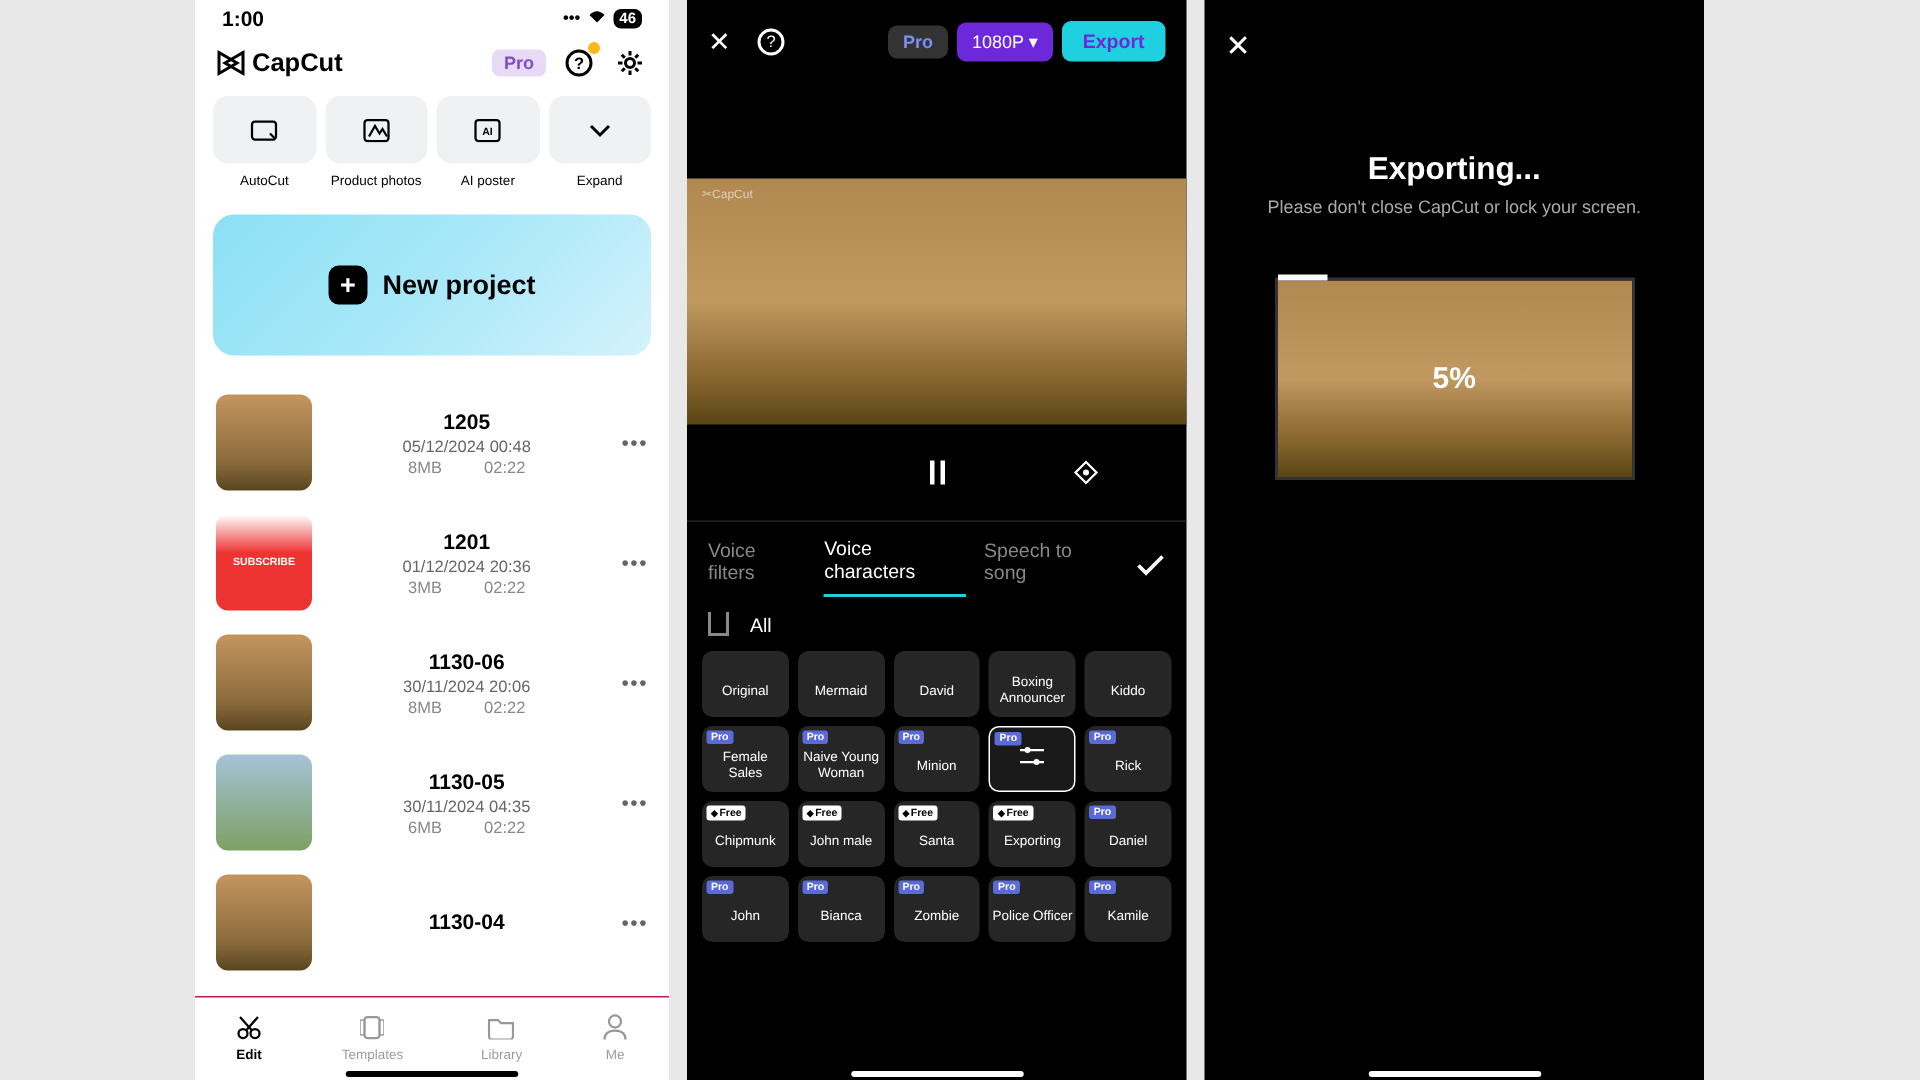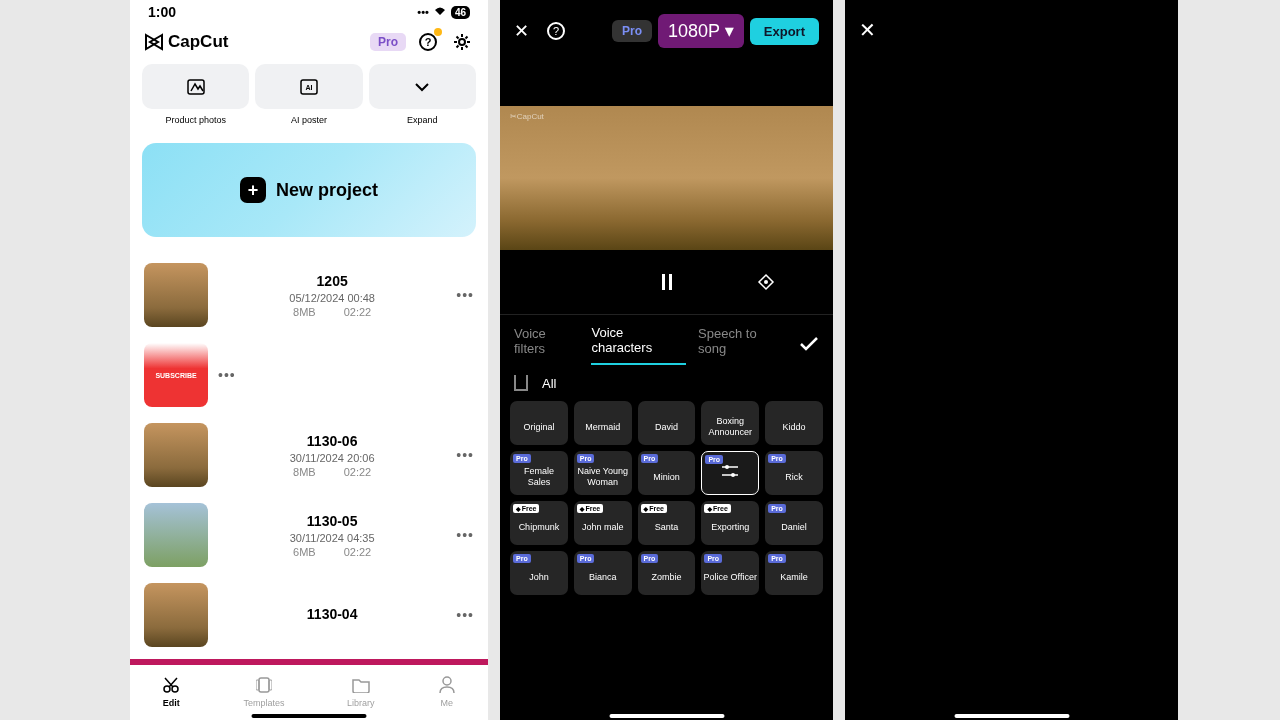--- a/index.html
+++ b/index.html
@@ -1,19 +1,19 @@
 <!DOCTYPE html>
 <html><head>
 <meta charset="utf-8">
 <style>
 * { margin: 0; padding: 0; box-sizing: border-box; font-family: -apple-system, BlinkMacSystemFont, "Segoe UI", sans-serif; }
 body { background: #f5f5f5; display: flex; justify-content: center; }
 .container { display: flex; width: 1280px; height: 720px; background: #e8e8e8; gap: 12px; padding: 0; }
 .phone { background: #fff; position: relative; overflow: hidden; }
-.phone.one { width: 358px; margin-left: 130px; }
+.phone.one { width: 316px; margin-left: 130px; }
 .phone.two { width: 333px; background: #000; }
 .phone.three { width: 333px; background: #000; margin-right: 100px; }
 
 
 .status-bar { display: flex; justify-content: space-between; align-items: center; padding: 4px 18px 0; font-size: 14px; font-weight: 700; }
 .status-right { display: flex; gap: 4px; align-items: center; font-size: 11px; }
 .battery-icon { background: #000; border-radius: 5px; padding: 1px 4px; color: #fff; font-size: 10px; font-weight: 700; }
 .header { display: flex; justify-content: space-between; align-items: center; padding: 10px 14px; }
 .logo { display: flex; align-items: center; gap: 4px; font-weight: 700; font-size: 17px; }
 .logo-mark { display: flex; }
@@ -39,38 +39,38 @@
 .thumb1 { background: linear-gradient(180deg, #c5955f 0%, #8b6b3d 70%, #5a4520 100%); }
 .thumb2 { background: linear-gradient(180deg, #fff 0%, #e33 40%, #e33 100%); position: relative; }
 .thumb2::after { content: 'SUBSCRIBE'; position: absolute; top: 50%; left: 50%; transform: translate(-50%,-50%); color: #fff; font-size: 7px; font-weight: 700; }
 .thumb3 { background: linear-gradient(180deg, #a5c2d8 0%, #7da063 100%); }
 .project-info { flex: 1; }
 .project-name { font-weight: 600; font-size: 14px; margin-bottom: 3px; }
 .project-meta { font-size: 11px; color: #666; margin-bottom: 2px; }
 .project-size { font-size: 11px; color: #888; }
 .project-size .dur { margin-left: 28px; }
 .project-more { cursor: pointer; font-size: 14px; color: #666; letter-spacing: 1px; }
-.bottom-nav { position: absolute; bottom: 0; left: 0; right: 0; background: #fff; display: flex; justify-content: space-around; padding: 10px 0 12px; border-top: 6px solid #be185d; margin-top: 44px; }
+.bottom-nav { position: absolute; bottom: 0; left: 0; right: 0; background: #fff; display: flex; justify-content: space-around; padding: 10px 0 12px; border-top: 1px solid #be185d; margin-top: 44px; }
 .nav-item { display: flex; flex-direction: column; align-items: center; gap: 3px; cursor: pointer; }
 .nav-icon { width: 20px; height: 20px; display: flex; align-items: center; justify-content: center; }
 .nav-label { font-size: 9px; }
 .nav-item.active .nav-label { color: #000; font-weight: 600; }
 .nav-item:not(.active) { opacity: 0.4; }
 .home-indicator { position: absolute; bottom: 2px; left: 50%; transform: translateX(-50%); width: 115px; height: 4px; background: #000; border-radius: 3px; }
 
 
 .editor-header { display: flex; justify-content: space-between; align-items: center; padding: 14px 14px; }
 .editor-left { display: flex; gap: 18px; align-items: center; }
 .editor-right { display: flex; gap: 6px; align-items: center; }
 .close-btn { color: #fff; font-size: 18px; cursor: pointer; }
 .help-btn { color: #fff; width: 18px; height: 18px; border: 2px solid #fff; border-radius: 50%; display: flex; align-items: center; justify-content: center; font-size: 11px; cursor: pointer; }
 .pro-badge-dark { background: #333; padding: 4px 10px; border-radius: 6px; font-size: 12px; font-weight: 700; color: #7b8ff5; }
-.res-badge { background: #701a75; padding: 6px 10px; border-radius: 6px; font-size: 18px; color: #fff; cursor: pointer; }
-.export-btn { background: #1fd0e0; padding: 6px 14px; border-radius: 6px; font-size: 13px; color: #0f172a; font-weight: 600; cursor: pointer; }
-.preview { background: linear-gradient(180deg, #b08850 0%, #c09860 50%, #8a6830 80%, #5a4515 100%); height: 144px; margin-top: 44px; position: relative; }
+.res-badge { background: #6d28d9; padding: 6px 10px; border-radius: 6px; font-size: 12px; color: #fff; cursor: pointer; }
+.export-btn { background: #1fd0e0; padding: 6px 14px; border-radius: 6px; font-size: 13px; color: #6d28d9; font-weight: 600; cursor: pointer; }
+.preview { background: linear-gradient(180deg, #b08850 0%, #c09860 50%, #8a6830 80%, #5a4515 100%); height: 164px; margin-top: 64px; position: relative; }
 .preview-watermark { position: absolute; top: 6px; left: 10px; font-size: 8px; color: rgba(255,255,255,0.6); }
 .controls { display: flex; justify-content: center; align-items: center; padding: 24px 0; gap: 80px; position: relative; }
 .pause-btn { display: flex; gap: 4px; cursor: pointer; }
 .pause-bar { width: 3px; height: 16px; background: #fff; }
 .rotate-btn { position: absolute; right: 58px; width: 18px; height: 18px; cursor: pointer; }
 .voice-tabs { display: flex; align-items: center; padding: 10px 14px 0; gap: 12px; color: #888; font-size: 13px; border-top: 1px solid #222; }
 .voice-tab { cursor: pointer; padding-bottom: 8px; }
 .voice-tab.active { color: #fff; border-bottom: 2px solid #1fd0e0; }
 .voice-tabs .check { margin-left: auto; color: #fff; cursor: pointer; }
 .voice-filter { display: flex; align-items: center; padding: 10px 14px; gap: 14px; color: #fff; font-size: 13px; }
@@ -137,20 +137,29 @@
           <svg width="20" height="20" viewBox="0 0 20 20">
               <circle cx="10" cy="10" r="3" fill="none" stroke="#000" stroke-width="2"></circle>
               <path d="M10 2v3M10 15v3M2 10h3M15 10h3M4.5 4.5l2 2M13.5 13.5l2 2M4.5 15.5l2-2M13.5 6.5l2-2" stroke="#000" stroke-width="2"></path>
             </svg>
         </span>
       </div>
     </div>
     <div class="tools-row">
       <div class="tool-item">
         <div class="tool-icon">
+            <svg width="20" height="16" viewBox="0 0 20 16">
+              <rect x="2" y="2" width="16" height="12" rx="2" fill="none" stroke="#000" stroke-width="1.5"></rect>
+              <path d="M14 10l3 3" stroke="#000" stroke-width="1.5"></path>
+            </svg>
+          </div>
+        <span class="tool-label">AutoCut</span>
+      </div>
+      <div class="tool-item">
+        <div class="tool-icon">
             <svg width="18" height="16" viewBox="0 0 18 16">
               <rect x="1" y="1" width="16" height="14" rx="2" fill="none" stroke="#000" stroke-width="1.5"></rect>
               <path d="M4 12l4-7 3 5 2-3 3 5" stroke="#000" stroke-width="1.5" fill="none"></path>
             </svg>
           </div>
         <span class="tool-label">Product photos</span>
       </div>
       <div class="tool-item">
         <div class="tool-icon">
             <svg width="18" height="16" viewBox="0 0 18 16">
@@ -178,20 +187,25 @@
     <div class="project-thumb thumb1"></div>
     <div class="project-info">
       <div class="project-name">1205</div>
       <div class="project-meta">05/12/2024 00:48</div>
       <div class="project-size"><span>8MB</span><span class="dur">02:22</span></div>
     </div>
     <div class="project-more">•••</div>
         </div>
         <div class="project-item">
     <div class="project-thumb thumb2"></div>
+    <div class="project-info">
+      <div class="project-name">1201</div>
+      <div class="project-meta">01/12/2024 20:36</div>
+      <div class="project-size"><span>3MB</span><span class="dur">02:22</span></div>
+    </div>
     <div class="project-more">•••</div>
         </div>
         <div class="project-item">
     <div class="project-thumb thumb1"></div>
     <div class="project-info">
       <div class="project-name">1130-06</div>
       <div class="project-meta">30/11/2024 20:06</div>
       <div class="project-size"><span>8MB</span><span class="dur">02:22</span></div>
     </div>
     <div class="project-more">•••</div>
@@ -378,15 +392,23 @@
           <span class="voice-name">Kamile</span>
         </div>
       </div>
     <div class="home-indicator white"></div>
   </div>
 
   <div class="phone three">
     <div class="export-header">
       <span class="export-close">✕</span>
     </div>
+    <div class="export-body">
+      <div class="export-title">Exporting...</div>
+      <div class="export-sub">Please don't close CapCut or lock your screen.</div>
+      <div class="export-preview">
+        <div class="export-progress"></div>
+        <div class="export-percent">5%</div>
+      </div>
+    </div>
     <div class="home-indicator white"></div>
   </div>
 </div>
 
 </body></html>

